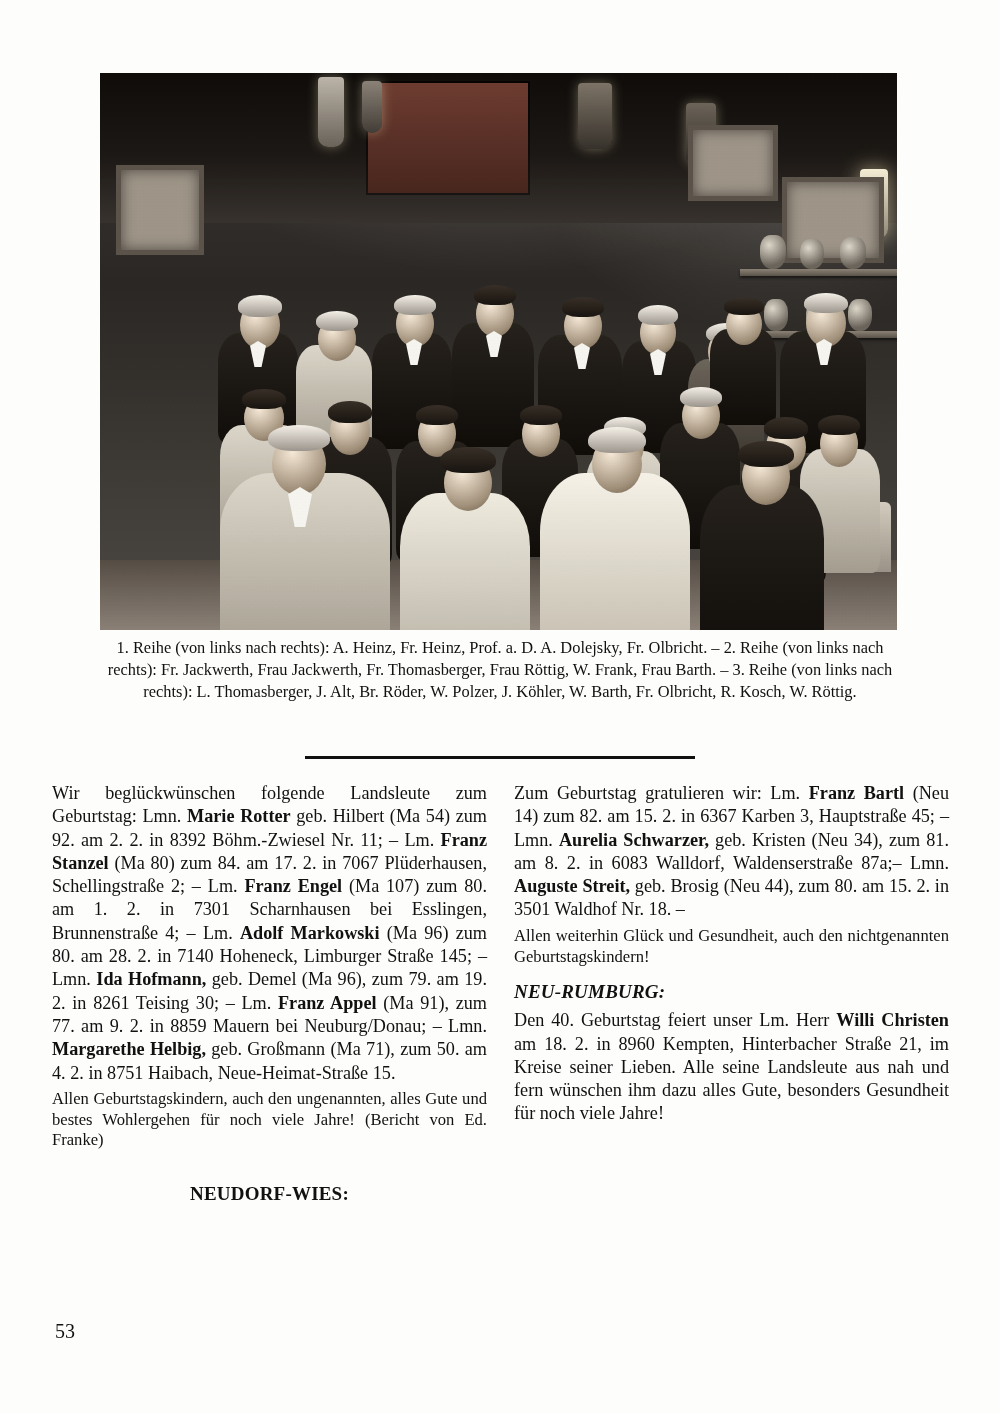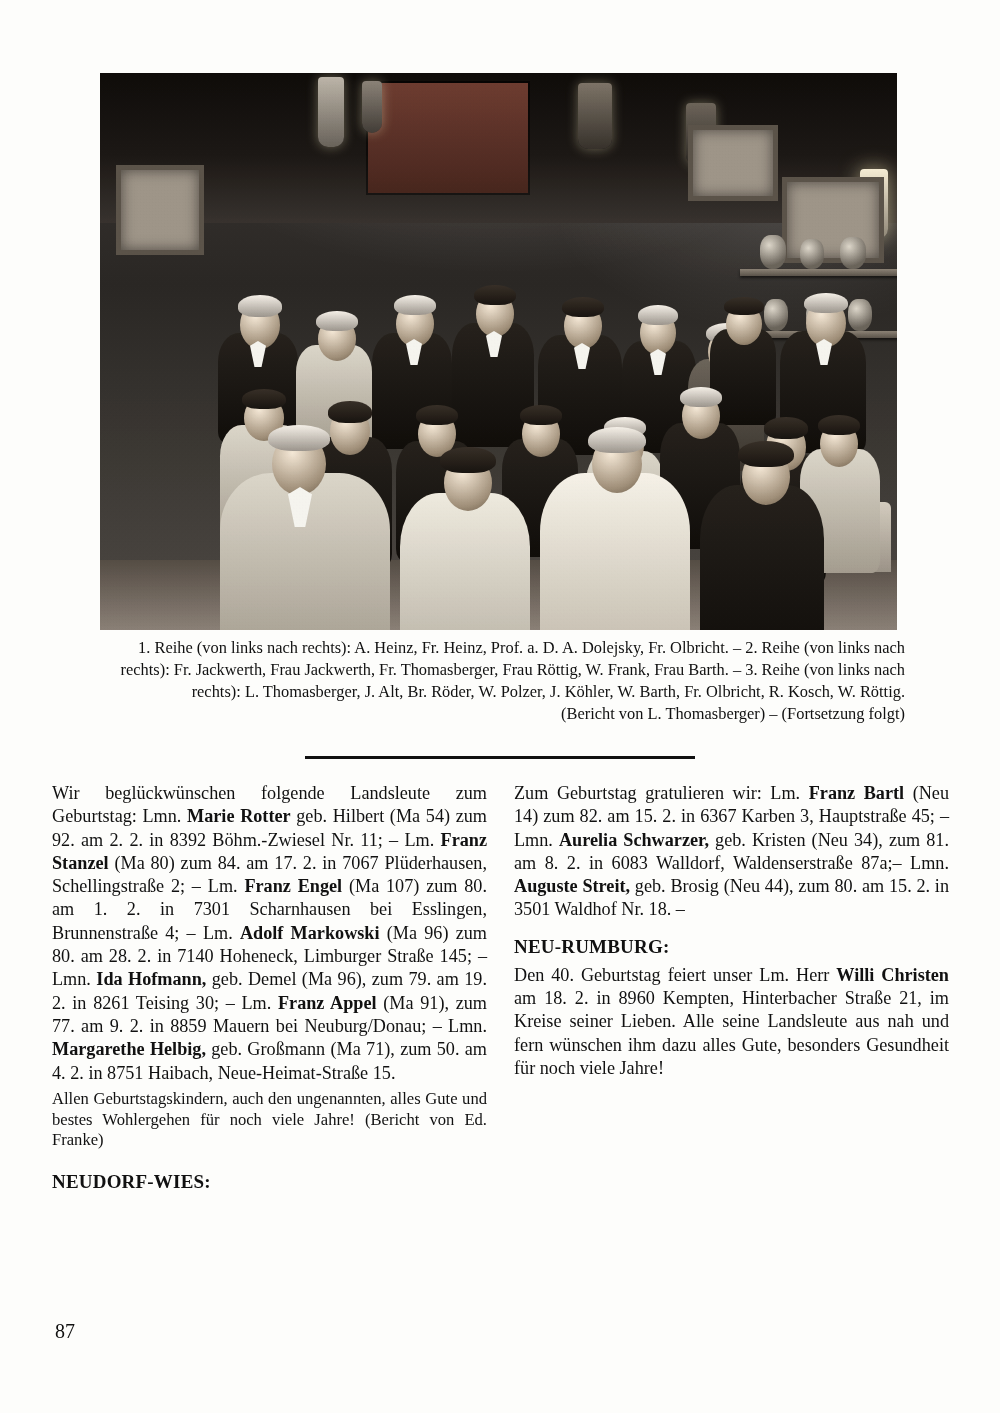--- a/index.html
+++ b/index.html
@@ -130,21 +130,21 @@
     border-radius: 6px 6px 0 0;
   }
   
   .caption {
     position: absolute;
     left: 95px;
     top: 637px;
     width: 810px;
     font-size: 16.4px;
     line-height: 1.34;
-    text-align: right;
+    text-align: center;
     color: #111;
   }
   .caption p { margin: 0; }
   .rule {
     position: absolute;
     left: 305px;
     top: 756px;
     width: 390px;
     height: 3px;
     background: #111;
@@ -317,32 +317,32 @@
       <div class="body-dark" style="left:600px; top:412px; width:124px; height:180px; border-radius:30% 30% 6% 6%;"></div>
       <div class="head" style="left:642px; top:376px; width:48px; height:56px;"></div>
       <div class="hair dark" style="left:638px; top:368px; width:56px; height:26px;"></div>
 
       <div class="grain"></div>
     </div>
   </div>
 
   <div class="caption">
     <p>1. Reihe (von links nach rechts): A. Heinz, Fr. Heinz, Prof. a. D. A. Dolejsky, Fr. Olbricht. – 2. Reihe (von links nach rechts): Fr. Jackwerth, Frau Jackwerth, Fr. Thomasberger, Frau Röttig, W. Frank, Frau Barth. – 3. Reihe (von links nach rechts): L. Thomasberger, J. Alt, Br. Röder, W. Polzer, J. Köhler, W. Barth, Fr. Olbricht, R. Kosch, W. Röttig.</p>
-    <p>(Bericht von L. Thomasberger) – (Fortsetzung folgt)</p>
   </div>
 
   <div class="rule"></div>
 
   <div class="cols">
     <div class="col left" id="col-left">
         <p class="body"><span>Wir beglückwünschen folgende Landsleute zum Geburtstag: Lmn. </span><b>Marie Rotter</b><span> geb. Hilbert (Ma 54) zum 92. am 2. 2. in 8392 Böhm.-Zwiesel Nr. 11; – Lm. </span><b>Franz Stanzel</b><span> (Ma 80) zum 84. am 17. 2. in 7067 Plüderhausen, Schellingstraße 2; – Lm. </span><b>Franz Engel</b><span> (Ma 107) zum 80. am 1. 2. in 7301 Scharnhausen bei Esslingen, Brunnenstraße 4; – Lm. </span><b>Adolf Markowski</b><span> (Ma 96) zum 80. am 28. 2. in 7140 Hoheneck, Limburger Straße 145; – Lmn. </span><b>Ida Hofmann,</b><span> geb. Demel (Ma 96), zum 79. am 19. 2. in 8261 Teising 30; – Lm. </span><b>Franz Appel</b><span> (Ma 91), zum 77. am 9. 2. in 8859 Mauern bei Neuburg/Donau; – Lmn. </span><b>Margarethe Helbig,</b><span> geb. Großmann (Ma 71), zum 50. am 4. 2. in 8751 Haibach, Neue-Heimat-Straße 15.</span></p>
         <p class="body small"><span>Allen Geburtstagskindern, auch den ungenannten, alles Gute und bestes Wohlergehen für noch viele Jahre! (Bericht von Ed. Franke)</span></p>
-        <h3 class="head-sec" style="margin-top: 20px;">NEUDORF-WIES:</h3>
+        <h3 class="head-sec" style="margin-top: 32px; text-align: center;">NEUDORF-WIES:</h3>
       </div>
     <div class="col right" id="col-right">
         <p class="body"><span>Zum Geburtstag gratulieren wir: Lm. </span><b>Franz Bartl</b><span> (Neu 14) zum 82. am 15. 2. in 6367 Karben 3, Hauptstraße 45; – Lmn. </span><b>Aurelia Schwarzer,</b><span> geb. Kristen (Neu 34), zum 81. am 8. 2. in 6083 Walldorf, Waldenserstraße 87a;– Lmn. </span><b>Auguste Streit,</b><span> geb. Brosig (Neu 44), zum 80. am 15. 2. in 3501 Waldhof Nr. 18. –</span></p>
-        <h3 class="head-sec" style="margin-top: 14px;">NEU-RUMBURG:</h3>
+        <p class="body small"><span>Allen weiterhin Glück und Gesundheit, auch den nichtgenannten Geburtstagskindern!</span></p>
+        <h3 class="head-sec" style="margin-top: 14px; font-style: italic;">NEU-RUMBURG:</h3>
         <p class="body"><span>Den 40. Geburtstag feiert unser Lm. Herr </span><b>Willi Christen</b><span> am 18. 2. in 8960 Kempten, Hinterbacher Straße 21, im Kreise seiner Lieben. Alle seine Landsleute aus nah und fern wünschen ihm dazu alles Gute, besonders Gesundheit für noch viele Jahre!</span></p>
       </div>
   </div>
 
-  <div class="pageno">87</div>
+  <div class="pageno">53</div>
 </div>
 
 </body></html>

